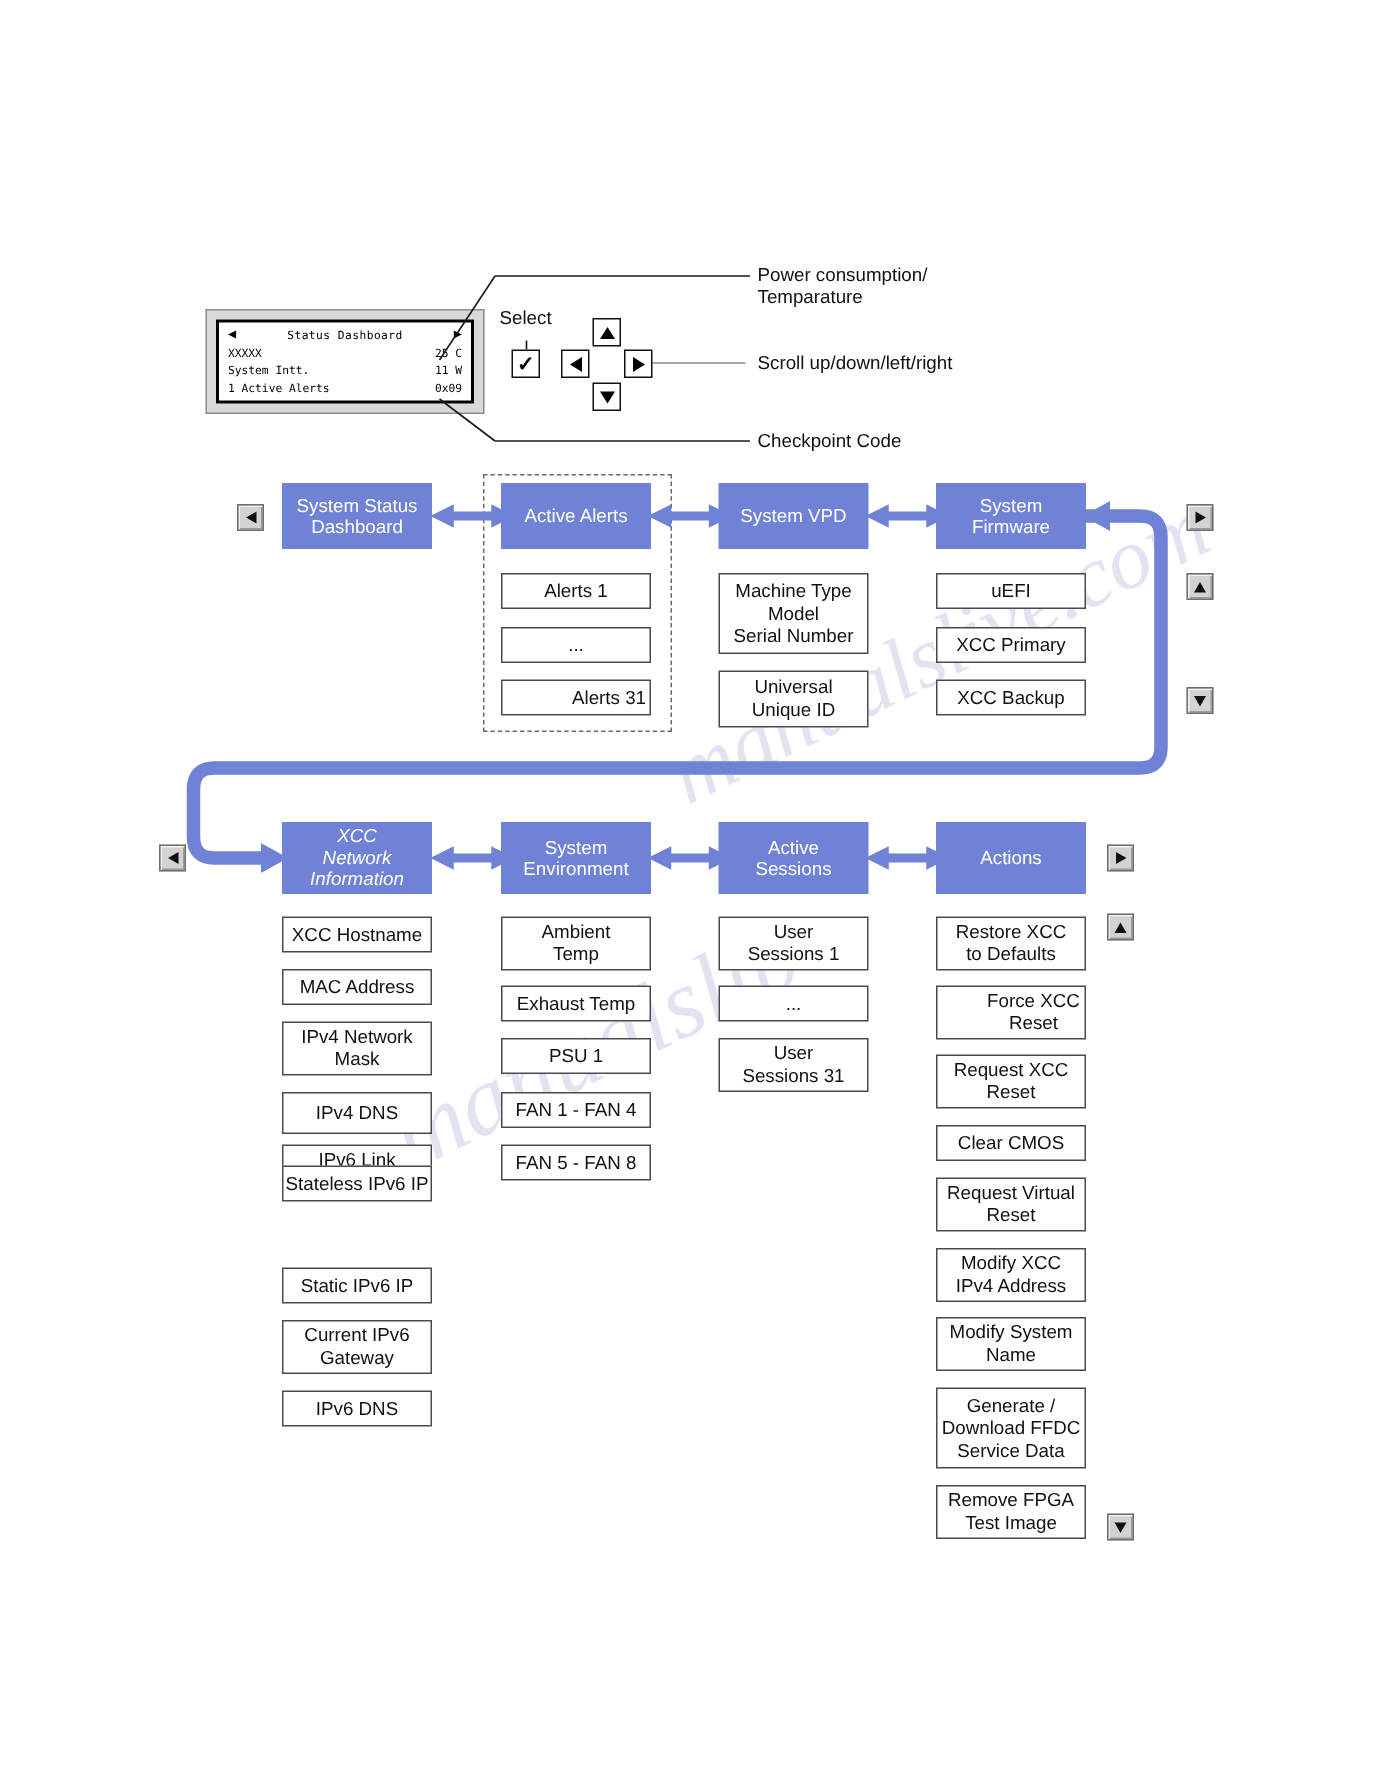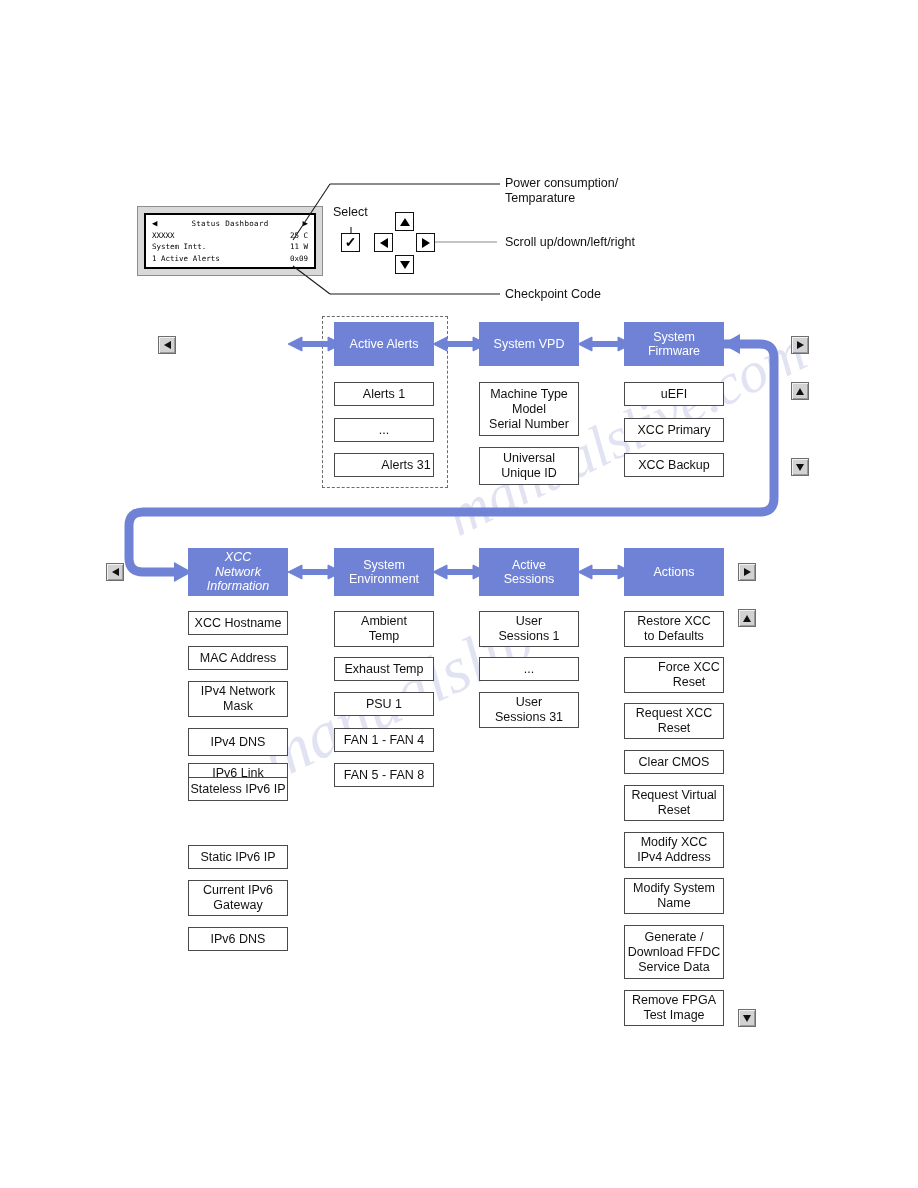--- a/index.html
+++ b/index.html
@@ -214,20 +214,22 @@
       <line x1="441" y1="344" x2="479" y2="344" stroke-width="6"></line>
       <polygon points="433,344 447,337 447,351"></polygon>
       <polygon points="487,344 473,337 473,351"></polygon>
 
       <line x1="586" y1="344" x2="624" y2="344" stroke-width="6"></line>
       <polygon points="578,344 592,337 592,351"></polygon>
       <polygon points="632,344 618,337 618,351"></polygon>
     </g>
   </svg>
 
+  <div class="menu-box" style="left:188px;top:322px;width:100px;height:44px;">System Status
+Dashboard</div>
   <div class="menu-box" style="left:334px;top:322px;width:100px;height:44px;">Active Alerts</div>
   <div class="menu-box" style="left:479px;top:322px;width:100px;height:44px;">System VPD</div>
   <div class="menu-box" style="left:624px;top:322px;width:100px;height:44px;">System
 Firmware</div>
 
   <div class="item-box" style="left:334px;top:382px;width:100px;height:24px;">Alerts 1</div>
   <div class="item-box" style="left:334px;top:418px;width:100px;height:24px;">...</div>
   <div class="item-box" style="left:334px;top:453px;width:100px;height:24px;padding-left:44px;">Alerts 31</div>
 
   <div class="item-box" style="left:479px;top:382px;width:100px;height:54px;">Machine Type

